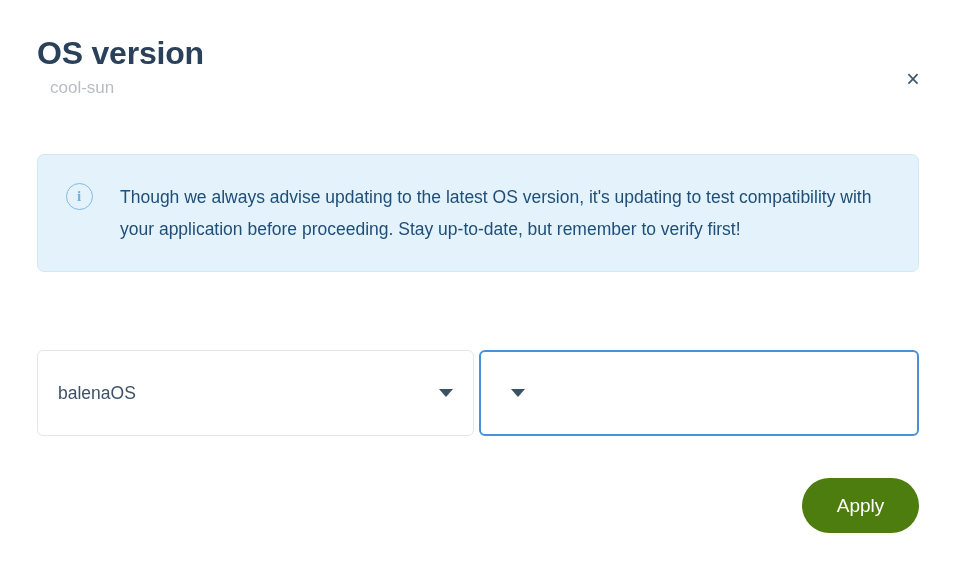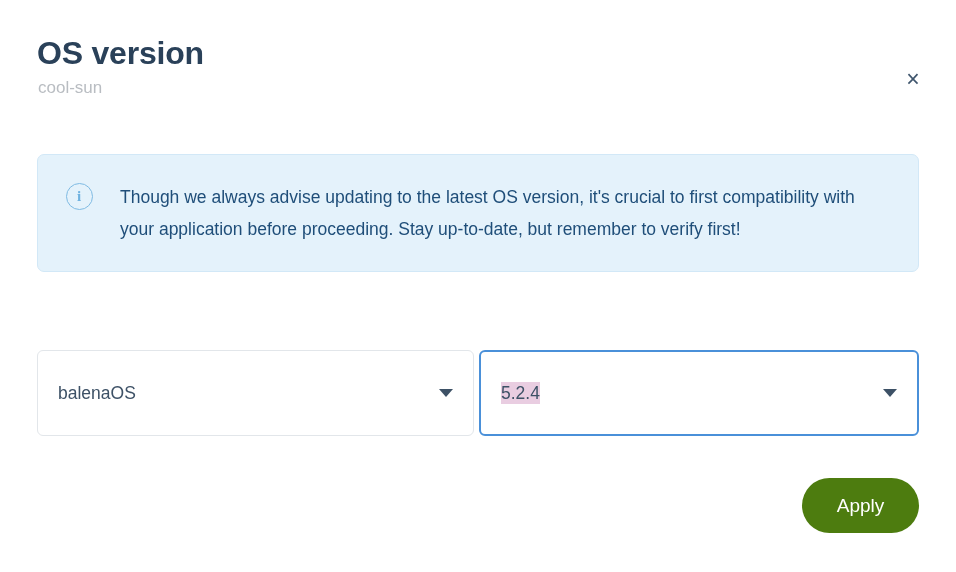--- a/index.html
+++ b/index.html
@@ -30,21 +30,21 @@
   }
   .title {
     margin: 0;
     font-size: 32px;
     font-weight: 600;
     line-height: 38px;
     letter-spacing: -0.2px;
     color: #2a4159;
   }
   .subtitle {
-    margin: 6px 0 0 1px;
+    margin: 6px 0 0 13px;
     font-size: 17px;
     font-weight: 400;
     line-height: 20px;
     color: #b9bdc2;
   }
 
   .close-button {
     position: absolute;
     right: 26px;
     top: 62px;
@@ -188,32 +188,31 @@
     <h1 class="title">OS version</h1>
     <div class="subtitle">cool-sun</div>
   </div>
 
   <button class="close-button">×</button>
 
   <div class="info-banner">
     <div class="info-icon-wrap">
       <div class="info-icon">i</div>
     </div>
-    <div class="info-text">Though we always advise updating to the latest OS version, it's crucial to first compatibility with your application before proceeding. Stay up-to-date, but remember to verify first!</div>
+    <div class="info-text">Though we always advise updating to the latest OS version, it's updating to test compatibility with your application before proceeding. Stay up-to-date, but remember to verify first!</div>
   </div>
 
   <div class="selects-row">
 
     <div class="select select-os">
       <span class="select-value">balenaOS</span>
       <span class="caret"></span>
     </div>
 
     <div class="select select-version">
-      <span class="select-value selected-text"><span class="sel">5.2.4</span></span>
       <span class="caret"></span>
     </div>
 
   </div>
 
   <div class="footer">
     <button class="apply-button">Apply</button>
   </div>
 
 </div>

